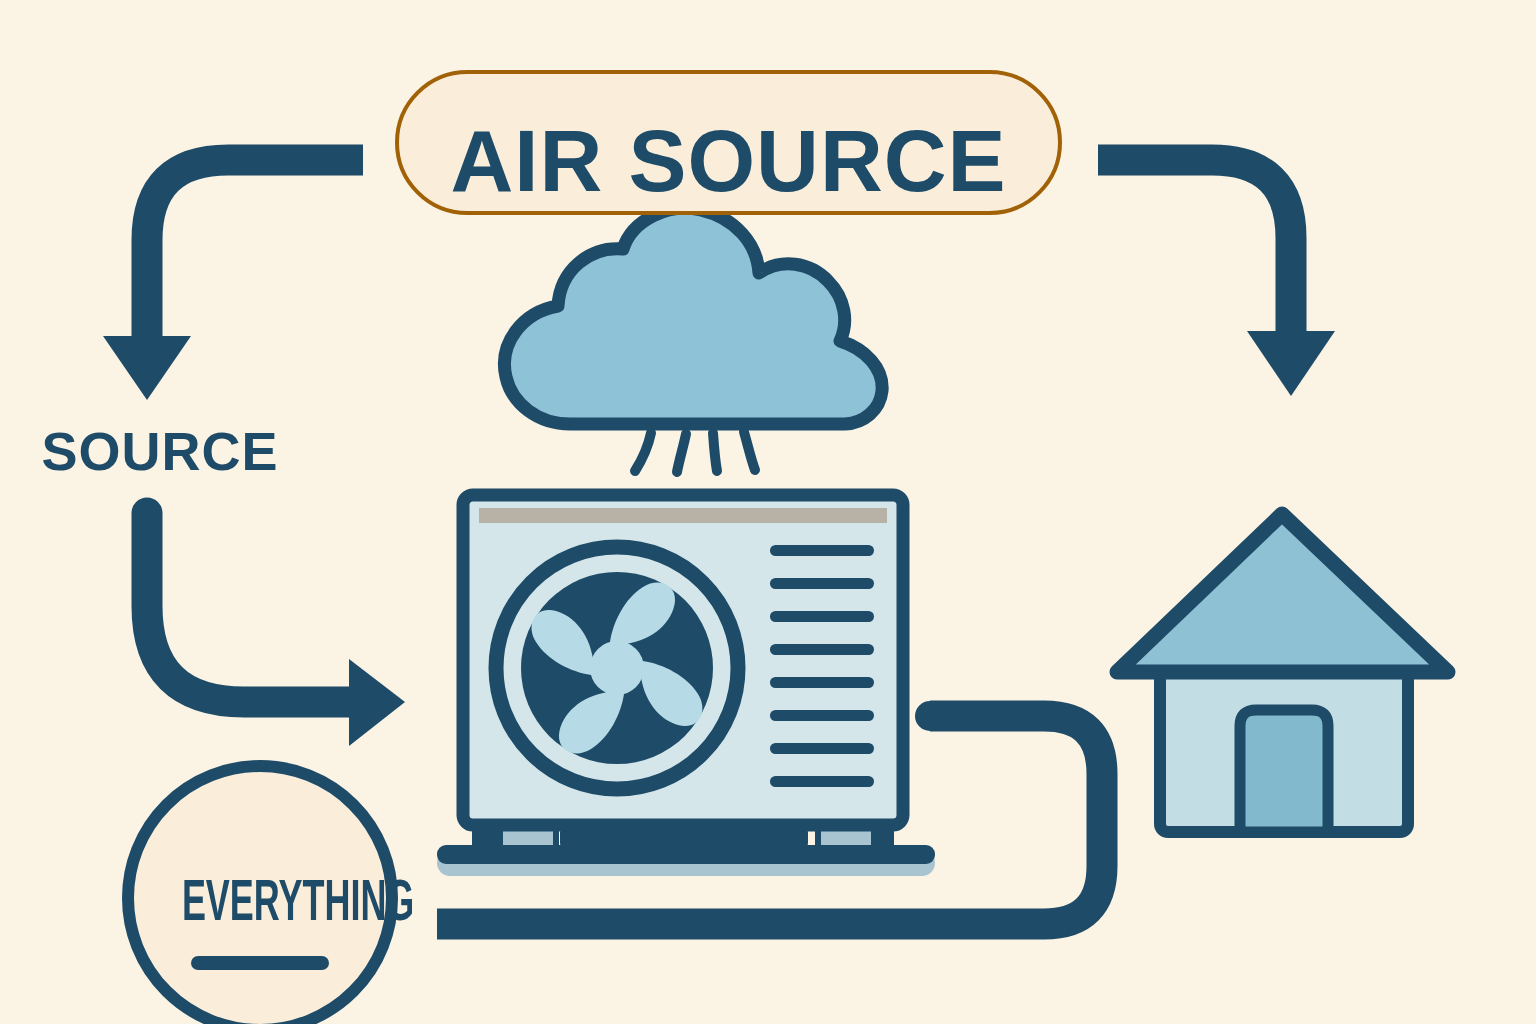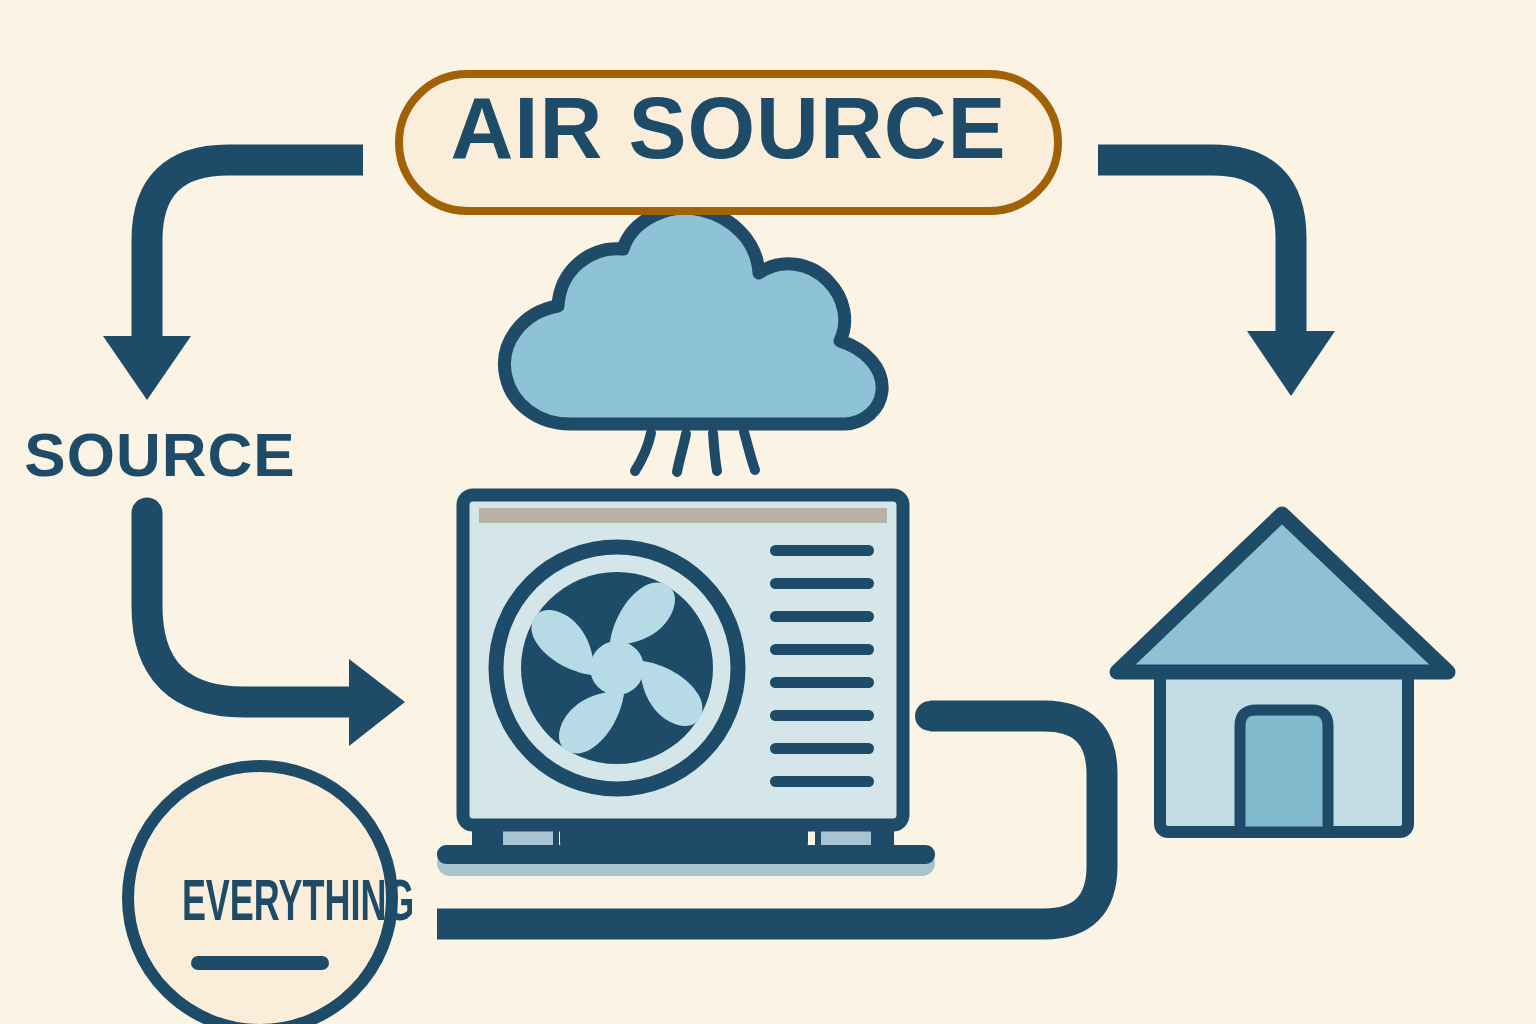--- a/index.html
+++ b/index.html
@@ -6,31 +6,31 @@
   #canvas{
     position:relative;
     width:1536px;height:1024px;
     background:#fbf3e3;
     overflow:hidden;
     font-family:"Liberation Sans","DejaVu Sans",sans-serif;
   }
   #scene{position:absolute;left:0;top:0;width:1536px;height:1024px;}
   .pill{
     position:absolute;left:395px;top:70px;width:667px;height:145px;
-    box-sizing:border-box;border:8px solid #a16207;border-radius:80px;
-    background:#faeedb;display:flex;align-items:flex-start;justify-content:center;
+    box-sizing:border-box;border:4px solid #a16207;border-radius:80px;
+    background:#faeedb;display:flex;align-items:flex-end;justify-content:center;
   }
   .pill span{
     font-size:87px;font-weight:700;color:#1d4b68;letter-spacing:1px;white-space:nowrap;
   }
   .flow-label{
     position:absolute;text-align:center;color:#1d4b68;font-weight:700;
     letter-spacing:1px;line-height:1;white-space:nowrap;
   }
-  .source-label{left:0;top:424px;width:320px;font-size:62px;}
+  .source-label{left:0;top:424px;width:320px;font-size:54px;}
   .guide-label{left:1117px;top:422px;width:320px;font-size:65px;}
   .badge{
     position:absolute;left:122px;top:760px;width:276px;height:276px;
     box-sizing:border-box;border:12px solid #1d4b68;border-radius:50%;
     background:#faeedb;
   }
   .badge-text{
     position:absolute;left:0;right:0;top:99px;text-align:center;
     font-size:58px;font-weight:700;color:#1d4b68;line-height:1;white-space:nowrap;
     transform:scaleX(0.62);transform-origin:50% 50%;

